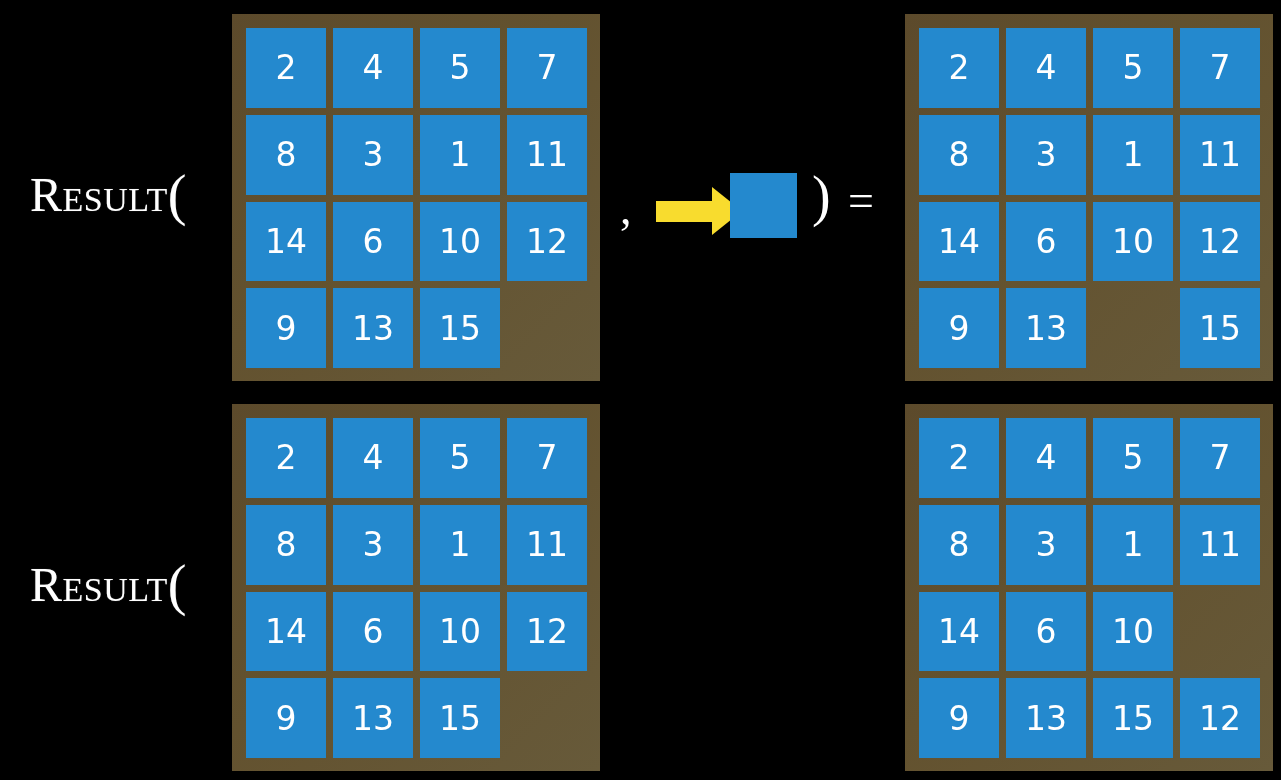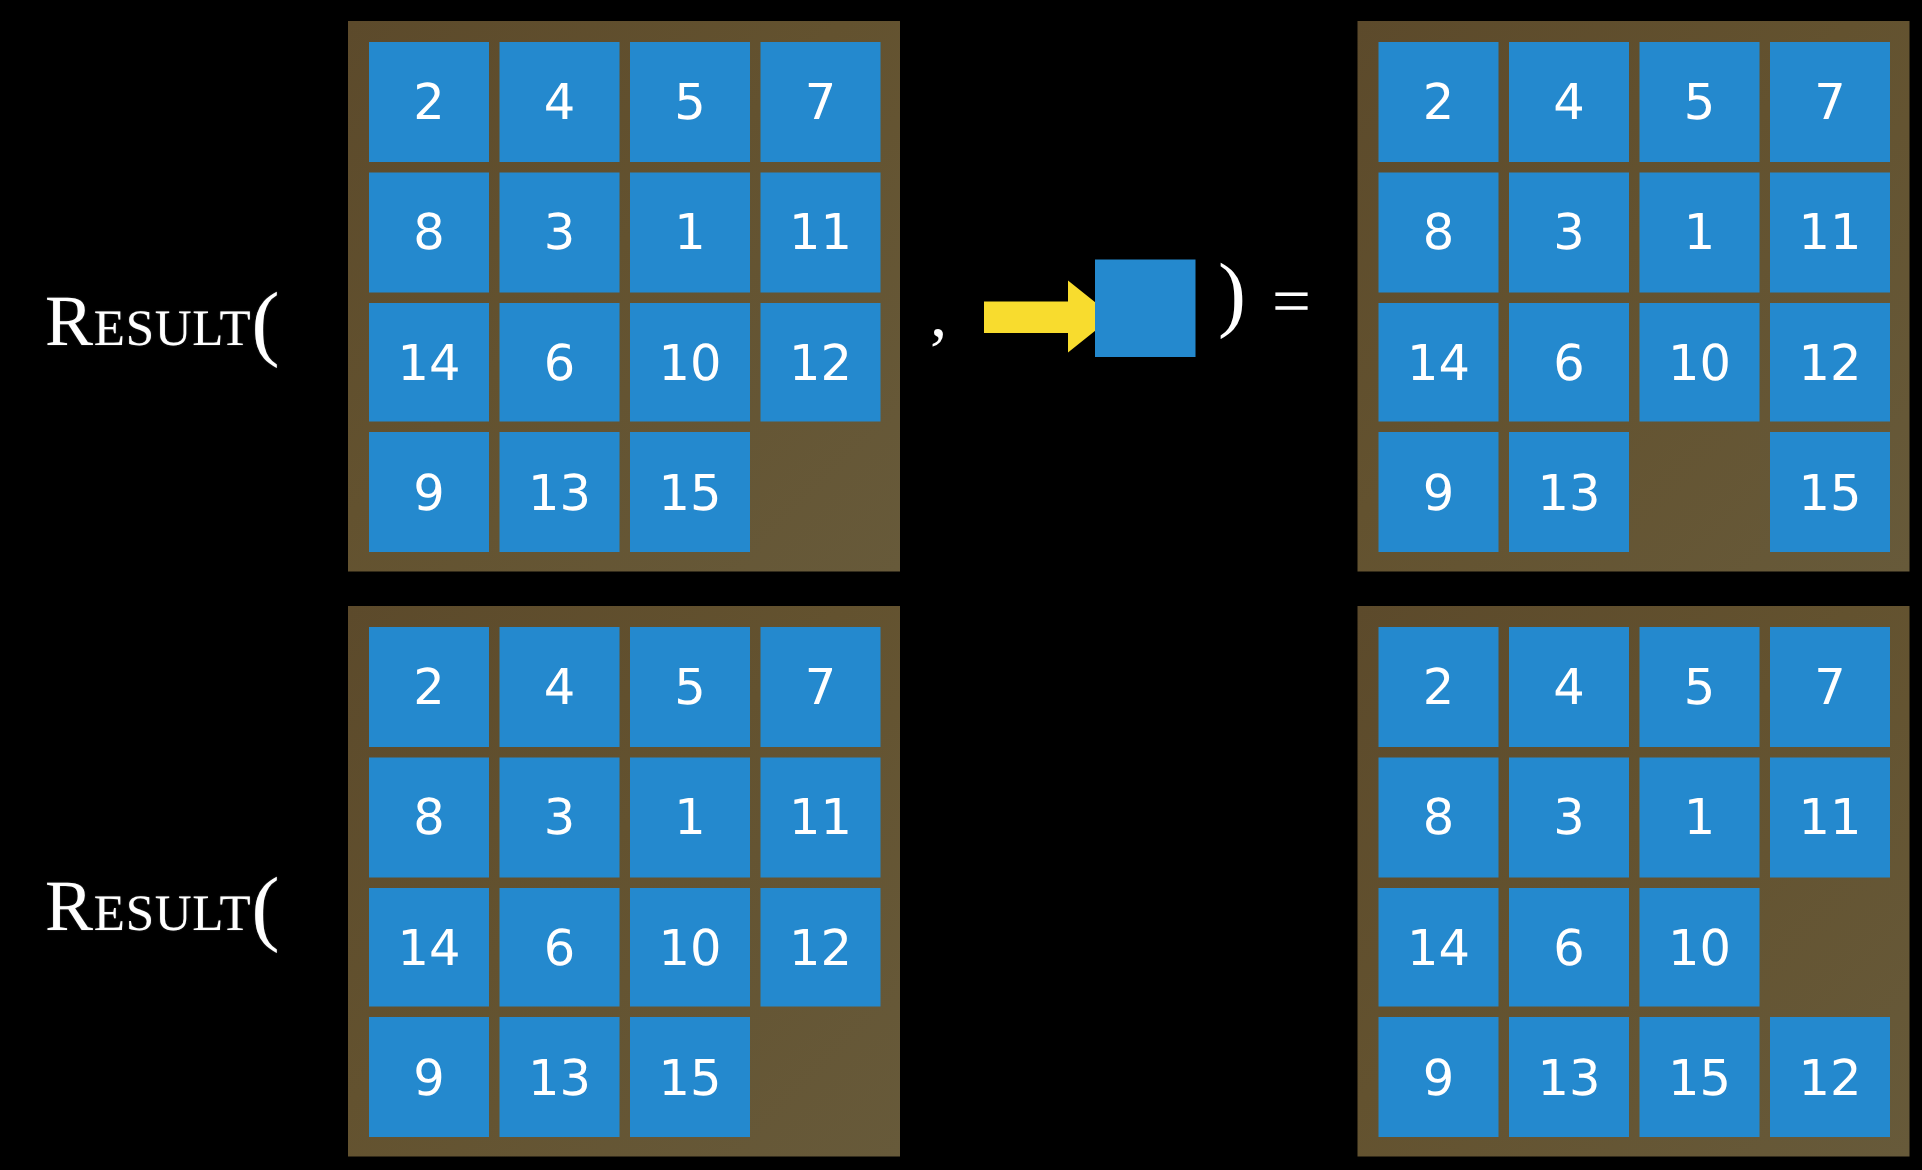--- a/index.html
+++ b/index.html
@@ -42,21 +42,20 @@
     top: 50%;
     transform: translateY(-50%);
     color: #ffffff;
     font-family: "Liberation Serif", "DejaVu Serif", serif;
     font-size: 48px;
     font-variant: small-caps;
     letter-spacing: 0.5px;
     white-space: nowrap;
     line-height: 1;
     text-shadow: 0 0 1px rgba(255,255,255,0.35);
-    margin-top: 20px;
   }
   .result-label .paren {
     font-variant: normal;
     font-size: 56px;
     vertical-align: -3px;
   }
 
   
   .sym {
     position: absolute;

